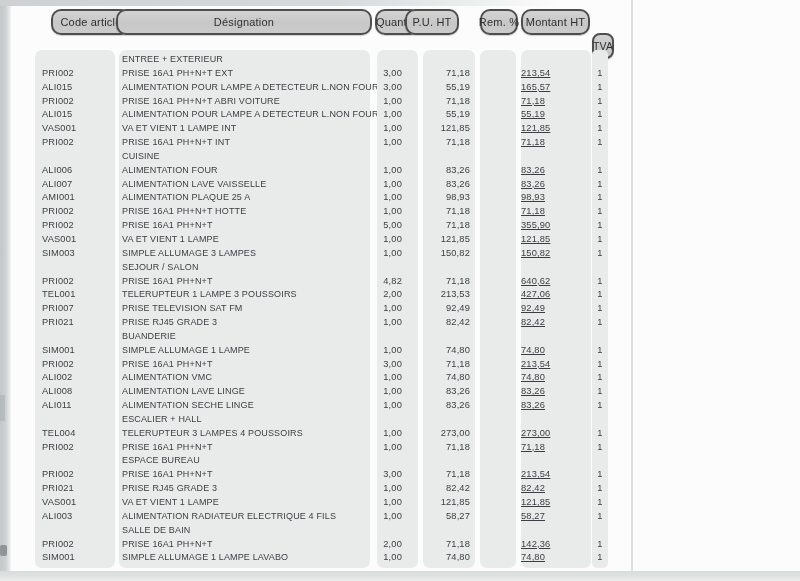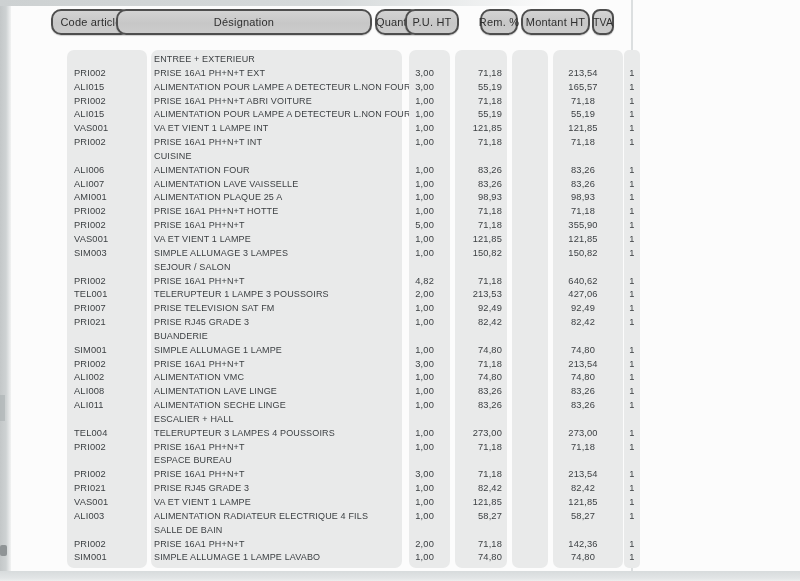--- a/index.html
+++ b/index.html
@@ -53,30 +53,29 @@
     font-size: 11px; color: #2f2f2f; letter-spacing: .2px;
     box-shadow: 0 1px 1px rgba(0,0,0,.18);
     white-space: nowrap;
   }
   .h-code     { left: 35px;  width: 80px; margin-left: 16px; }
   .h-desig    { left: 116px; width: 256px; }
   .h-qty      { left: 375px; width: 45px; }
   .h-pu       { left: 405px; width: 54px; }
   .h-rem      { left: 480px; width: 38px; }
   .h-montant  { left: 521px; width: 69px; text-align: right; }
-  .h-tva      { left: 592px; width: 22px; border-radius: 8px; font-size: 10.5px; }
+  .h-tva      { left: 592px; width: 22px; border-radius: 8px; font-size: 10.5px; margin-top: 24px; }
   
   .stripe {
     position: absolute; top: 50px; height: 518px;
     background: #e9eaea;
     border-radius: 7px;
     box-sizing: border-box;
     padding-top: 3px;
     overflow: visible;
-    margin-left: 32px;
   }
   .s-code     { left: 35px;  width: 80px; }
   .s-desig    { left: 119px; width: 251px; }
   .s-qty      { left: 377px; width: 41px; }
   .s-pu       { left: 423px; width: 52px; }
   .s-rem      { left: 480px; width: 36px; }
   .s-montant  { left: 521px; width: 70px; }
   .s-tva      { left: 592px; width: 16px; border-radius: 5px; }
   
   .cell {
@@ -86,21 +85,21 @@
     color: #3b3f42;
     letter-spacing: .15px;
     white-space: nowrap;
     box-sizing: border-box;
   }
   .s-code .cell    { padding-left: 7px; text-align: left; }
   .s-desig .cell   { padding-left: 3px; text-align: left; font-size: 9px; }
   .s-qty .cell     { padding-right: 16px; text-align: right; }
   .s-pu .cell      { padding-right: 5px; text-align: right; }
   .s-rem .cell     { text-align: right; }
-  .s-montant .cell { padding-right: 10px; text-align: center; }
+  .s-montant .cell { padding-right: 10px; text-align: left; text-decoration: underline; }
   .s-tva .cell     { text-align: center; }
 </style>
 </head>
 <body>
 
 <div class="scan">
 
   <div class="edge-left"></div>
   <div class="edge-top"></div>
   <div class="fold-line"></div>

